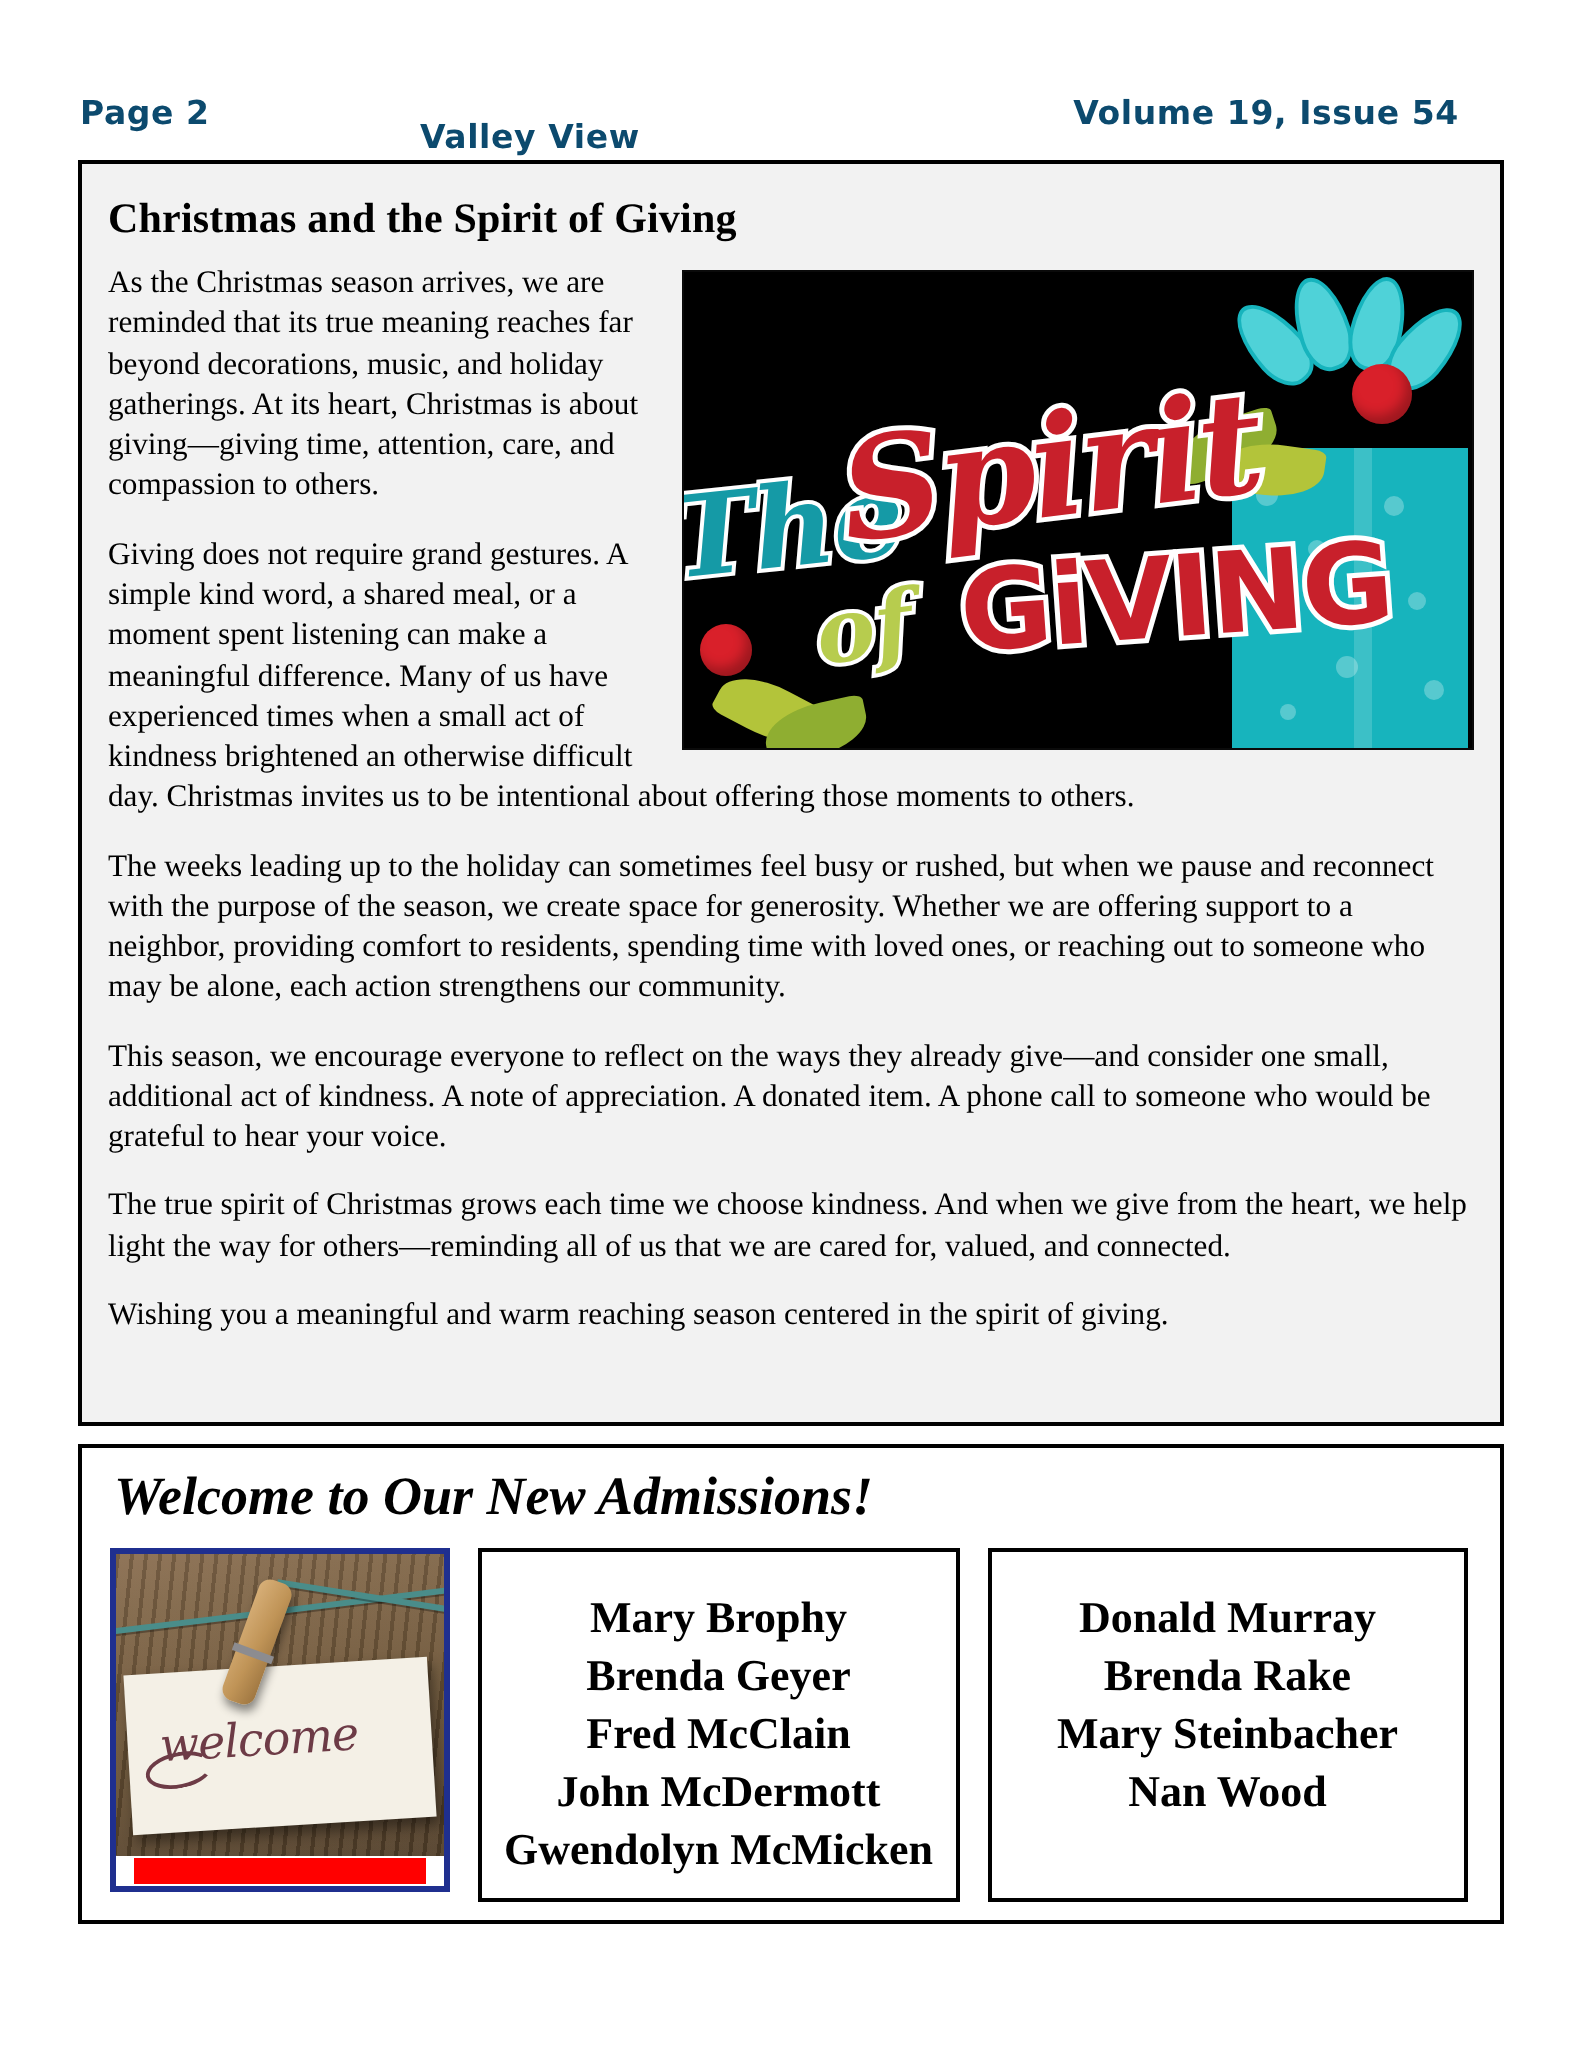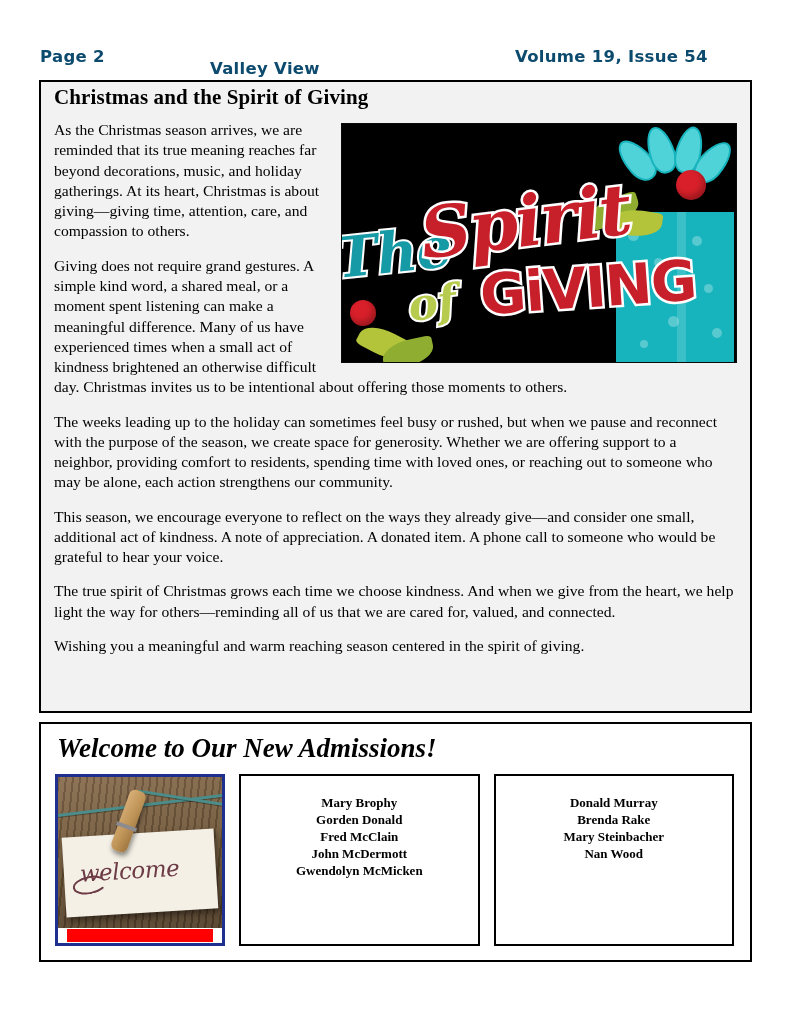--- a/index.html
+++ b/index.html
@@ -31,33 +31,33 @@
     display: flex;
     align-items: center;
     font-family: "DejaVu Sans", sans-serif;
     font-size: 16.5px;
     font-weight: bold;
     letter-spacing: 0.3px;
     color: #0c4a6e;
   }
   .masthead .mh-page   { width: 170px; text-align: left; }
   .masthead .mh-title  { width: 230px; text-align: left; margin-top: 24px; }
-  .masthead .mh-volume { flex: 1; text-align: left; padding-left: 75px; }
+  .masthead .mh-volume { flex: 1; text-align: center; padding-left: 75px; }
 
   
   .article-box {
     position: absolute;
     left: 39px;
     top: 80px;
     width: 713px;
     height: 633px;
     box-sizing: border-box;
     border: 2px solid #000000;
     background: #f2f2f2;
-    padding: 3px 13px 10px 13px;
+    padding: 15px 13px 10px 13px;
   }
   .article-title {
     font-family: "Liberation Serif", serif;
     font-weight: bold;
     font-size: 21px;
     line-height: 1.15;
     margin: 0 0 11px 0;
     letter-spacing: 0.1px;
   }
   .article-body {
@@ -315,21 +315,21 @@
     flex: 1 1 0;
     box-sizing: border-box;
     border: 2px solid #000000;
     background: #ffffff;
     padding: 18px 6px 10px 6px;
     text-align: center;
   }
   .names-panel .name {
     font-family: "Liberation Serif", serif;
     font-weight: bold;
-    font-size: 13px;
+    font-size: 22px;
     line-height: 1.32;
     white-space: nowrap;
   }
 </style>
 </head>
 <body>
 
 <div class="page">
 
   <div class="masthead">
@@ -400,21 +400,21 @@
           <div class="wp-card-text">welcome</div>
         </div>
         <div class="wp-pin"></div>
         <div class="wp-redbar">
             <span></span>
           </div>
       </div>
 
       <div class="names-panel">
         <div class="name">Mary Brophy</div>
-        <div class="name">Gorden Donald</div>
+        <div class="name">Brenda Geyer</div>
         <div class="name">Fred McClain</div>
         <div class="name">John McDermott</div>
         <div class="name">Gwendolyn McMicken</div>
       </div>
 
       <div class="names-panel">
         <div class="name">Donald Murray</div>
         <div class="name">Brenda Rake</div>
         <div class="name">Mary Steinbacher</div>
         <div class="name">Nan Wood</div>

